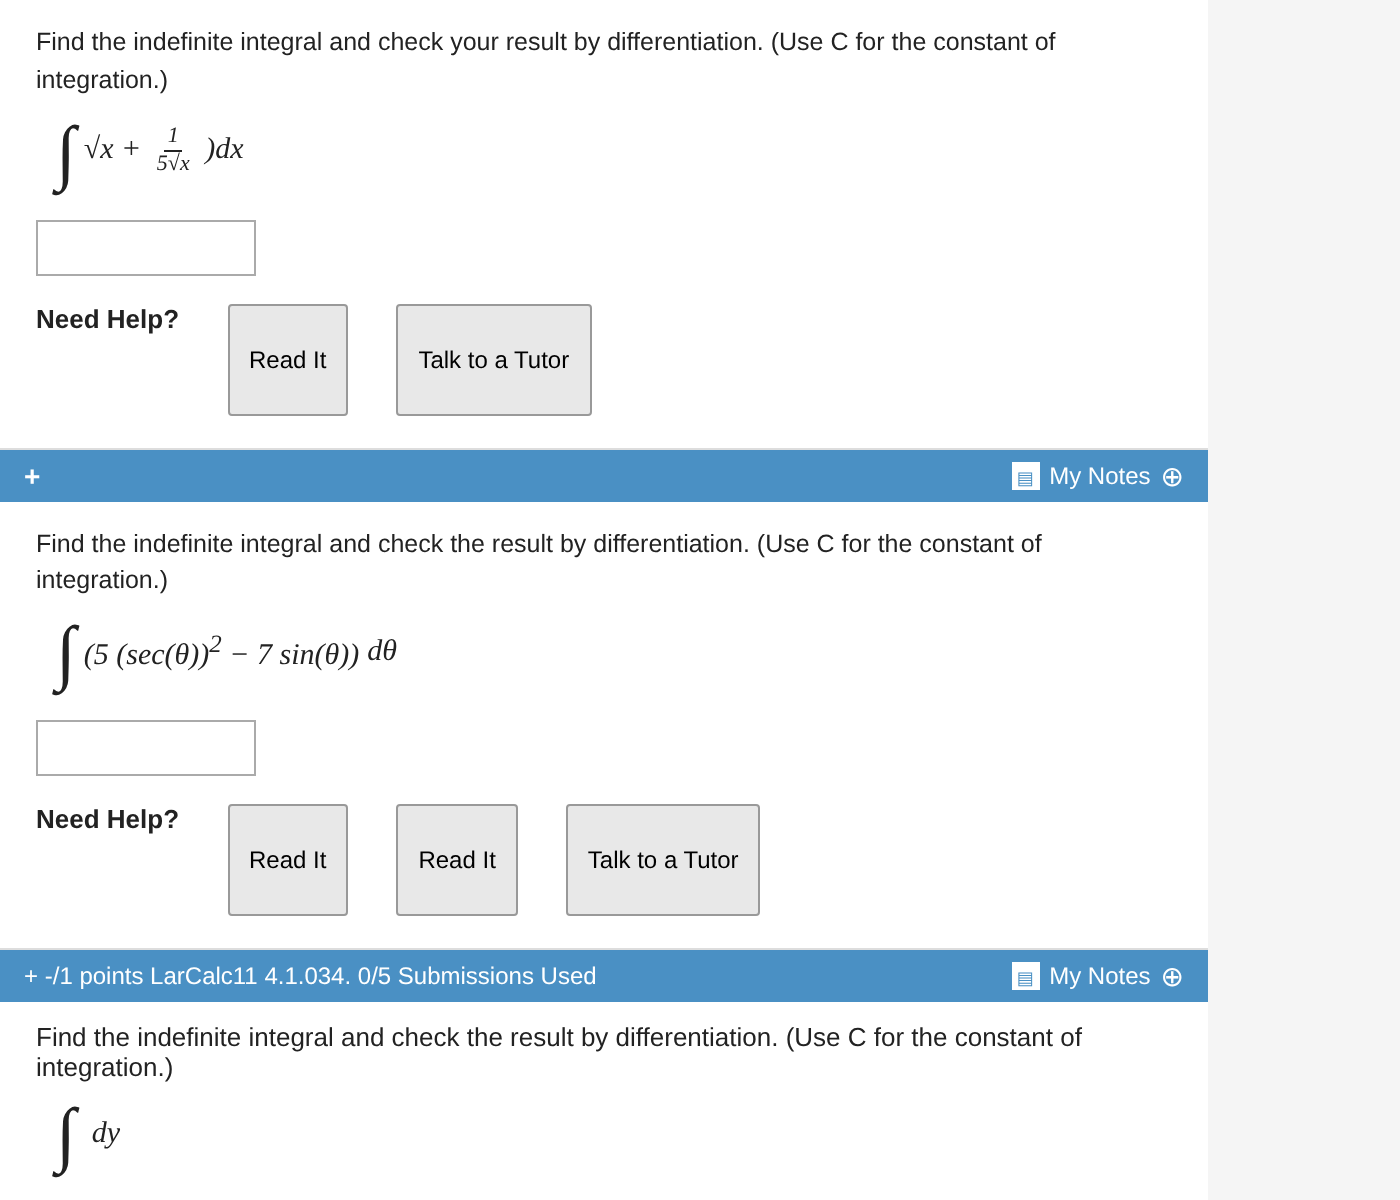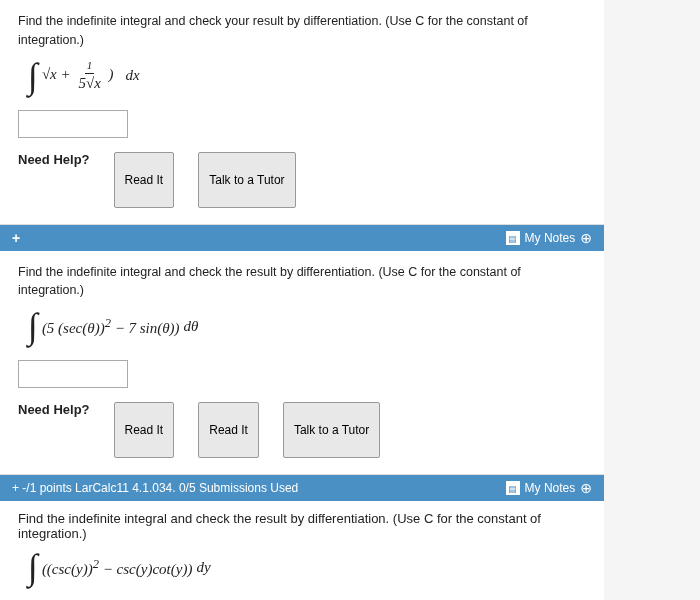--- a/index.html
+++ b/index.html
@@ -121,21 +121,21 @@
     }
     .frac {
       display: inline-flex;
       flex-direction: column;
       align-items: center;
       vertical-align: middle;
       margin: 0 2px;
       font-size: 13px;
     }
     .frac .num { border-bottom: 1px solid #222; padding: 0 2px; line-height: 1.2; font-size: 11px; }
-    .frac .den { padding: 0 2px; line-height: 1.2; font-size: 15px; }
+    .frac .den { padding: 0 2px; line-height: 1.2; font-size: 11px; }
     .integral-wrap {
       display: flex;
       align-items: center;
       margin: 8px 0 10px 10px;
       font-size: 15px;
       font-family: "Times New Roman", serif;
     }
     .int-big {
       font-size: 36px;
       font-style: normal;
@@ -166,21 +166,21 @@
       <span class="int-big">∫</span>
       <span class="math-expr">
         <span>√<i>x</i></span>
         <span> + </span>
         <span class="frac">
           <span class="num">1</span>
           <span class="den">5√<i>x</i></span>
         </span>
         <span>)</span>
       </span>
-      <span class="math-expr" style="margin-left:12px;text-align:right;"><i>dx</i></span>
+      <span class="math-expr" style="margin-left:0;text-align:right;"><i>dx</i></span>
     </div>
     <div>
       <input type="text" class="answer-box" style="border: 1px solid rgb(170, 170, 170); width: 110px; height: 28px; padding: 2px 4px;" placeholder="">
     </div>
     <div class="need-help-row">
       <span class="need-help-label">Need Help?</span>
       <button class="btn-help">Read It</button>
       <button class="btn-help">Talk to a Tutor</button>
     </div>
   </div>
@@ -227,20 +227,17 @@
       <span>My Notes</span>
       <span style="font-size:14px;">⊕</span>
     </button>
   </div>
 
   <div class="section-bottom">
     <div class="problem-text">Find the indefinite integral and check the result by differentiation. (Use C for the constant of integration.)</div>
 
     <div class="integral-wrap">
       <span class="int-big">∫</span>
-      <span class="math-expr">
-        <span>((csc(<i>y</i>))<sup>2</sup> − csc(<i>y</i>)cot(<i>y</i>))</span>
-      </span>
       <span class="math-expr" style="margin-left:4px;"><i>dy</i></span>
     </div>
   </div>
 
 </div>
 
 </body></html>

